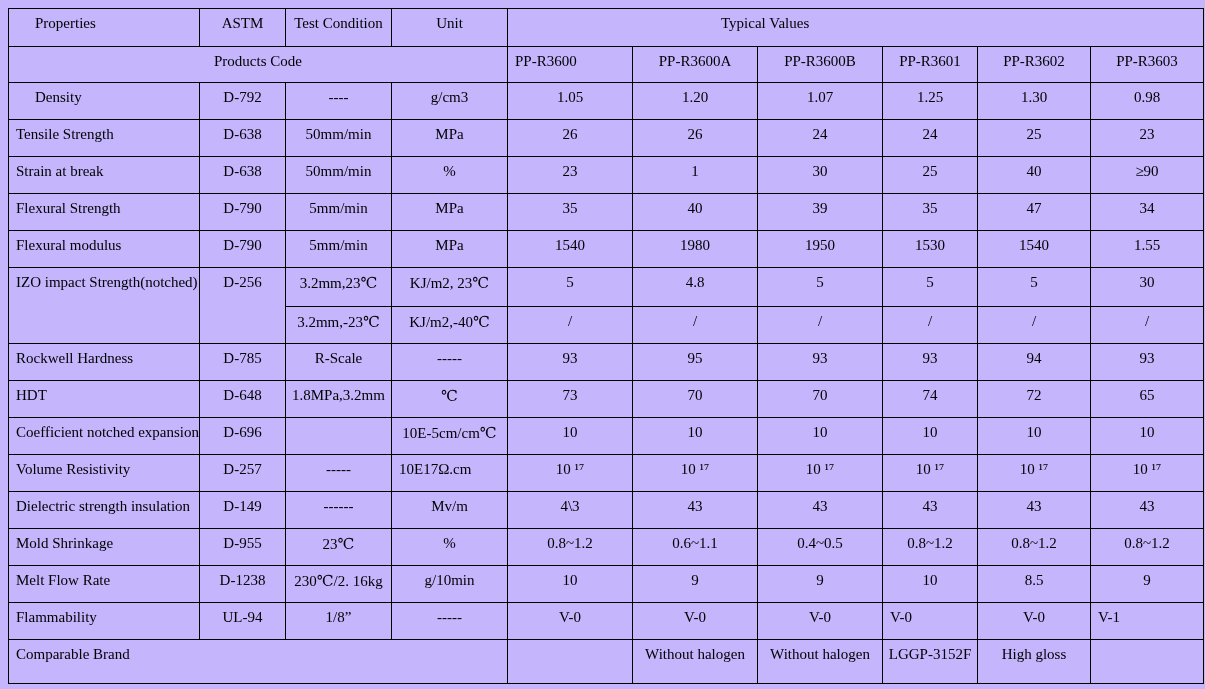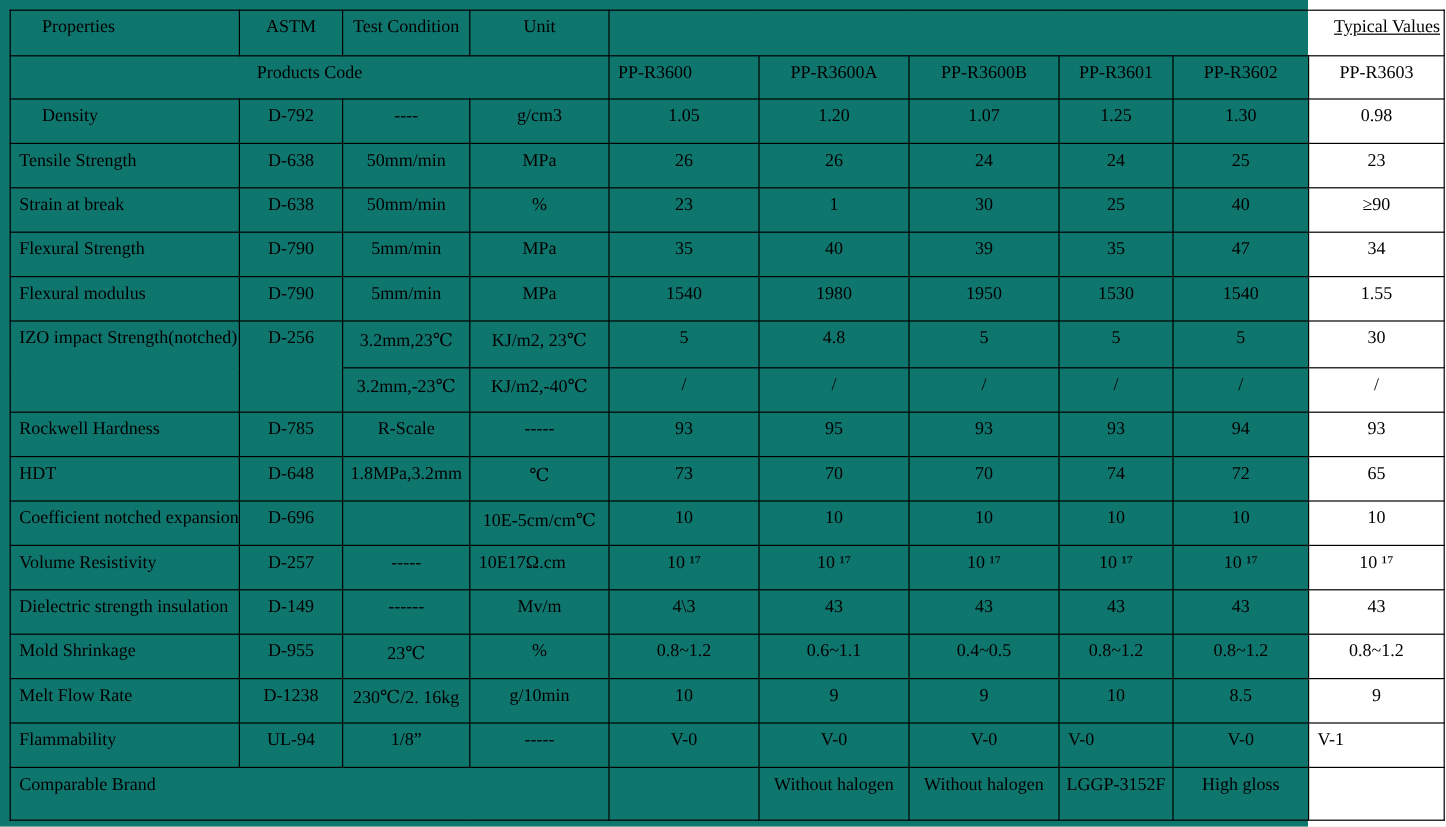--- a/index.html
+++ b/index.html
@@ -1,26 +1,26 @@
 <!DOCTYPE html>
 <html><head>
 <meta charset="utf-8">
 <style>
   html,body{margin:0;padding:0;background:#ffffff;}
-  .page{position:relative;width:1090px;height:689px;background:#0f766e;
+  .page{position:relative;width:1205px;height:689px;background:#c4b5fd;
         font-family:"Liberation Serif","DejaVu Serif","DejaVu Sans",serif;color:#000;}
   table.props{position:absolute;left:8px;top:8px;width:1196px;
               border-collapse:collapse;table-layout:fixed;}
   td,th{border:1px solid #000;font-size:15px;font-weight:normal;
         vertical-align:top;text-align:center;padding:6px 3px 0 3px;
         overflow:hidden;white-space:nowrap;}
   td.prop{text-align:left;padding-left:7px;}
   td.pl-lg,th.pl-lg{text-align:left;padding-left:26px;}
   td.al,th.al{text-align:left;padding-left:7px;}
-  th.tv{text-align:right;padding-left:213px;text-decoration:underline;}
+  th.tv{text-align:left;padding-left:213px;}
   tr.h-head{height:38px;} tr.h-prod{height:36px;padding-left:22px;} tr.h-std{height:37px;}
   tr.h-izo{height:39px;margin-top:24px;} tr.h-last{height:44px;}
 </style>
 </head>
 <body>
 
 <div class="page">
 <table class="props">
   <colgroup>
     <col style="width:191px">

